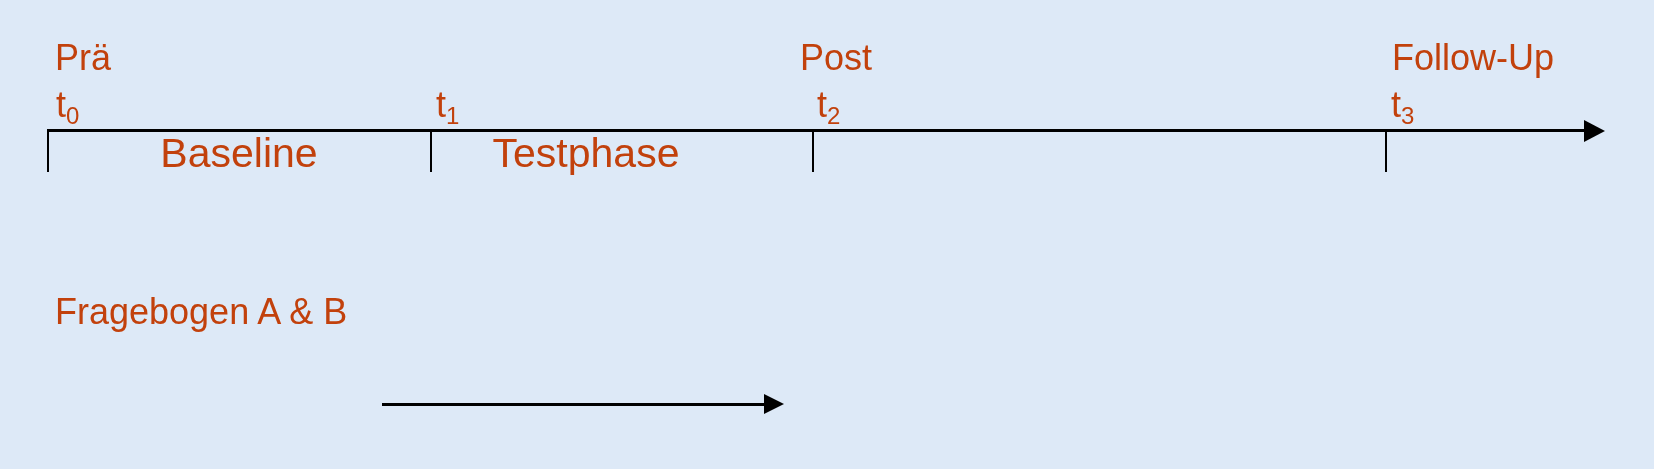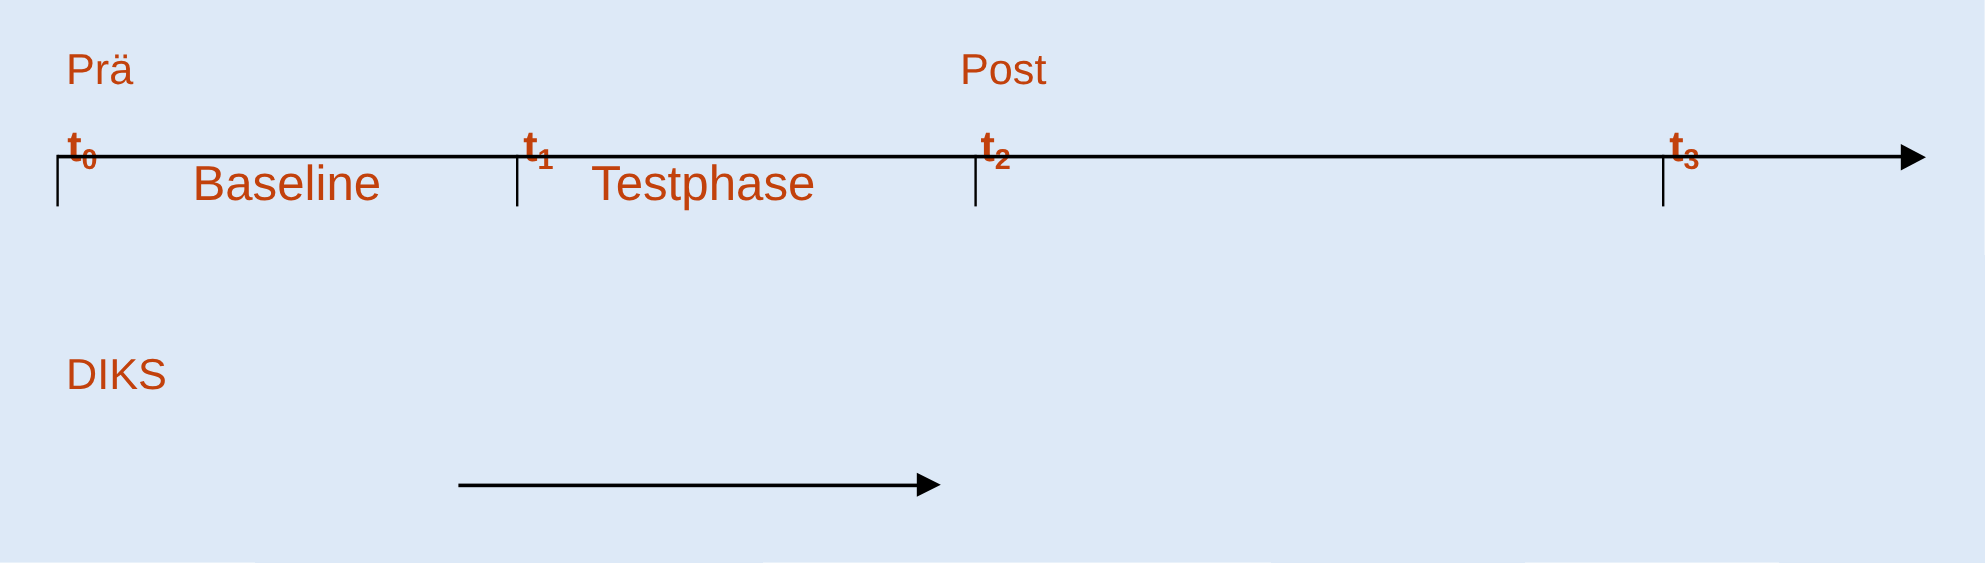--- a/index.html
+++ b/index.html
@@ -22,24 +22,24 @@
     font-size: 36px;
     line-height: 41px;
     white-space: nowrap;
   }
   .phase-pre      { left: 55px; }
   .phase-post     { left: 800px; }
   .phase-followup { left: 1392px; }
 
   .tp-label {
     position: absolute;
-    top: 101px;
+    top: 76px;
     font-size: 36px;
-    line-height: 41px;
-    font-weight: bold;
+    line-height: 58px;
+    font-weight: normal;
     white-space: nowrap;
   }
   .tp-label .sub {
     font-size: 24px;
     vertical-align: -7px;
   }
   .tp-0 { left: 56px; }
   .tp-1 { left: 436px; }
   .tp-2 { left: 817px; }
   .tp-3 { left: 1391px; }
@@ -116,38 +116,39 @@
     border-bottom: 10.5px solid transparent;
   }
 </style>
 </head>
 <body>
 
 <div class="canvas">
 
   <div class="phase-label phase-pre">Prä</div>
   <div class="phase-label phase-post">Post</div>
+  <div class="phase-label phase-followup">Follow-Up</div>
 
   <div class="tp-label tp-0"><span>t</span><span class="sub">0</span></div>
   <div class="tp-label tp-1"><span>t</span><span class="sub">1</span></div>
   <div class="tp-label tp-2"><span>t</span><span class="sub">2</span></div>
   <div class="tp-label tp-3"><span>t</span><span class="sub">3</span></div>
 
   <div class="axis-line"></div>
   <div class="axis-arrowhead"></div>
   <div class="tick tick-0"></div>
   <div class="tick tick-1"></div>
   <div class="tick tick-2"></div>
   <div class="tick tick-3"></div>
 
   <div class="segment-label segment-baseline">Baseline</div>
   <div class="segment-label segment-testphase">Testphase</div>
 
   <div class="measure-col col-pre">
-    <div class="measure-row">DIKS</div>
+    <div class="measure-row">Fragebogen A &amp; B</div>
     
     
     
   </div>
 
   <div class="measure-col col-post">
     <div class="measure-row"></div>
     
     
     

